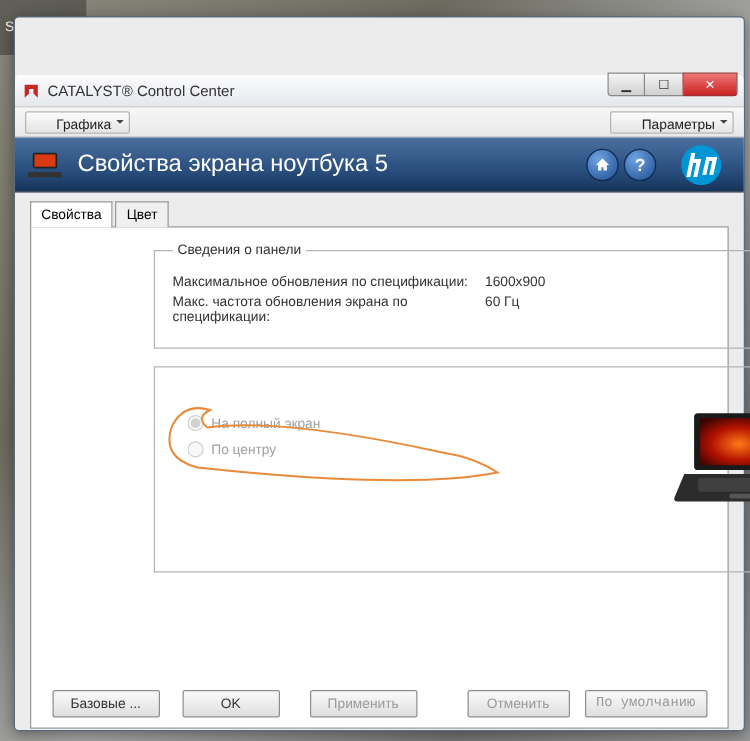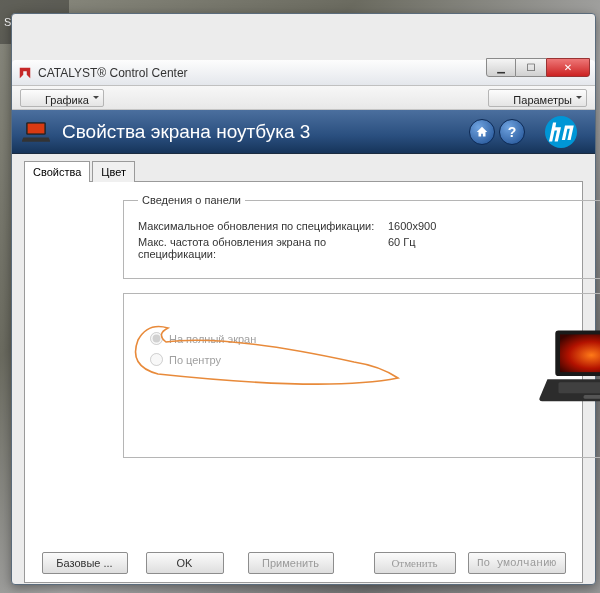--- a/index.html
+++ b/index.html
@@ -99,21 +99,21 @@
   }
   .btn {
     height:22px; border:1px solid #8d8d8d; background:linear-gradient(#fbfbfb,#dedede);
     font-size:11px; color:#333; display:flex; align-items:center; justify-content:center;
     border-radius:2px;
   }
   .btn.disabled { color:#9a9a9a; }
   .footer .btn:nth-child(1){ width:86px; }
   .footer .btn:nth-child(2){ width:78px; margin-left:14px;}
   .footer .btn:nth-child(3){ width:86px; margin-left:20px;}
-  .footer .btn:nth-child(4){ width:82px; margin-left:36px;font-family:Liberation Serif, serif;}
+  .footer .btn:nth-child(4){ width:82px; margin-left:36px;}
   .footer .btn:nth-child(5){ width:98px; margin-left:8px;font-family:Liberation Mono, monospace;}
 </style>
 </head>
 <body>
 
 <div class="bg-label">Scrolls IV …</div>
 
 <div class="window">
 
   <div class="titlebar">
@@ -140,21 +140,21 @@
   </div>
 
   <div class="banner">
     <span class="laptop-icon">
       <svg viewBox="0 0 40 32">
         <rect x="6" y="2" width="28" height="18" rx="2" fill="#222"></rect>
         <rect x="8" y="4" width="24" height="14" fill="#d93a12"></rect>
         <path d="M2 24 h36 l3 6 h-42 z" fill="#333"></path>
       </svg>
     </span>
-    <span class="btitle">Свойства экрана ноутбука 3</span>
+    <span class="btitle">Свойства экрана ноутбука 5</span>
     <div class="banner-right">
       <div class="circle-btn">
         <svg width="14" height="14" viewBox="0 0 16 16">
             <path d="M8 2 L14 8 h-2 v5 h-3 v-3 h-2 v3 h-3 v-5 h-2 z" fill="#fff"></path>
           </svg>
       </div>
       <div class="circle-btn">
         <span>?</span>
       </div>
     </div>

